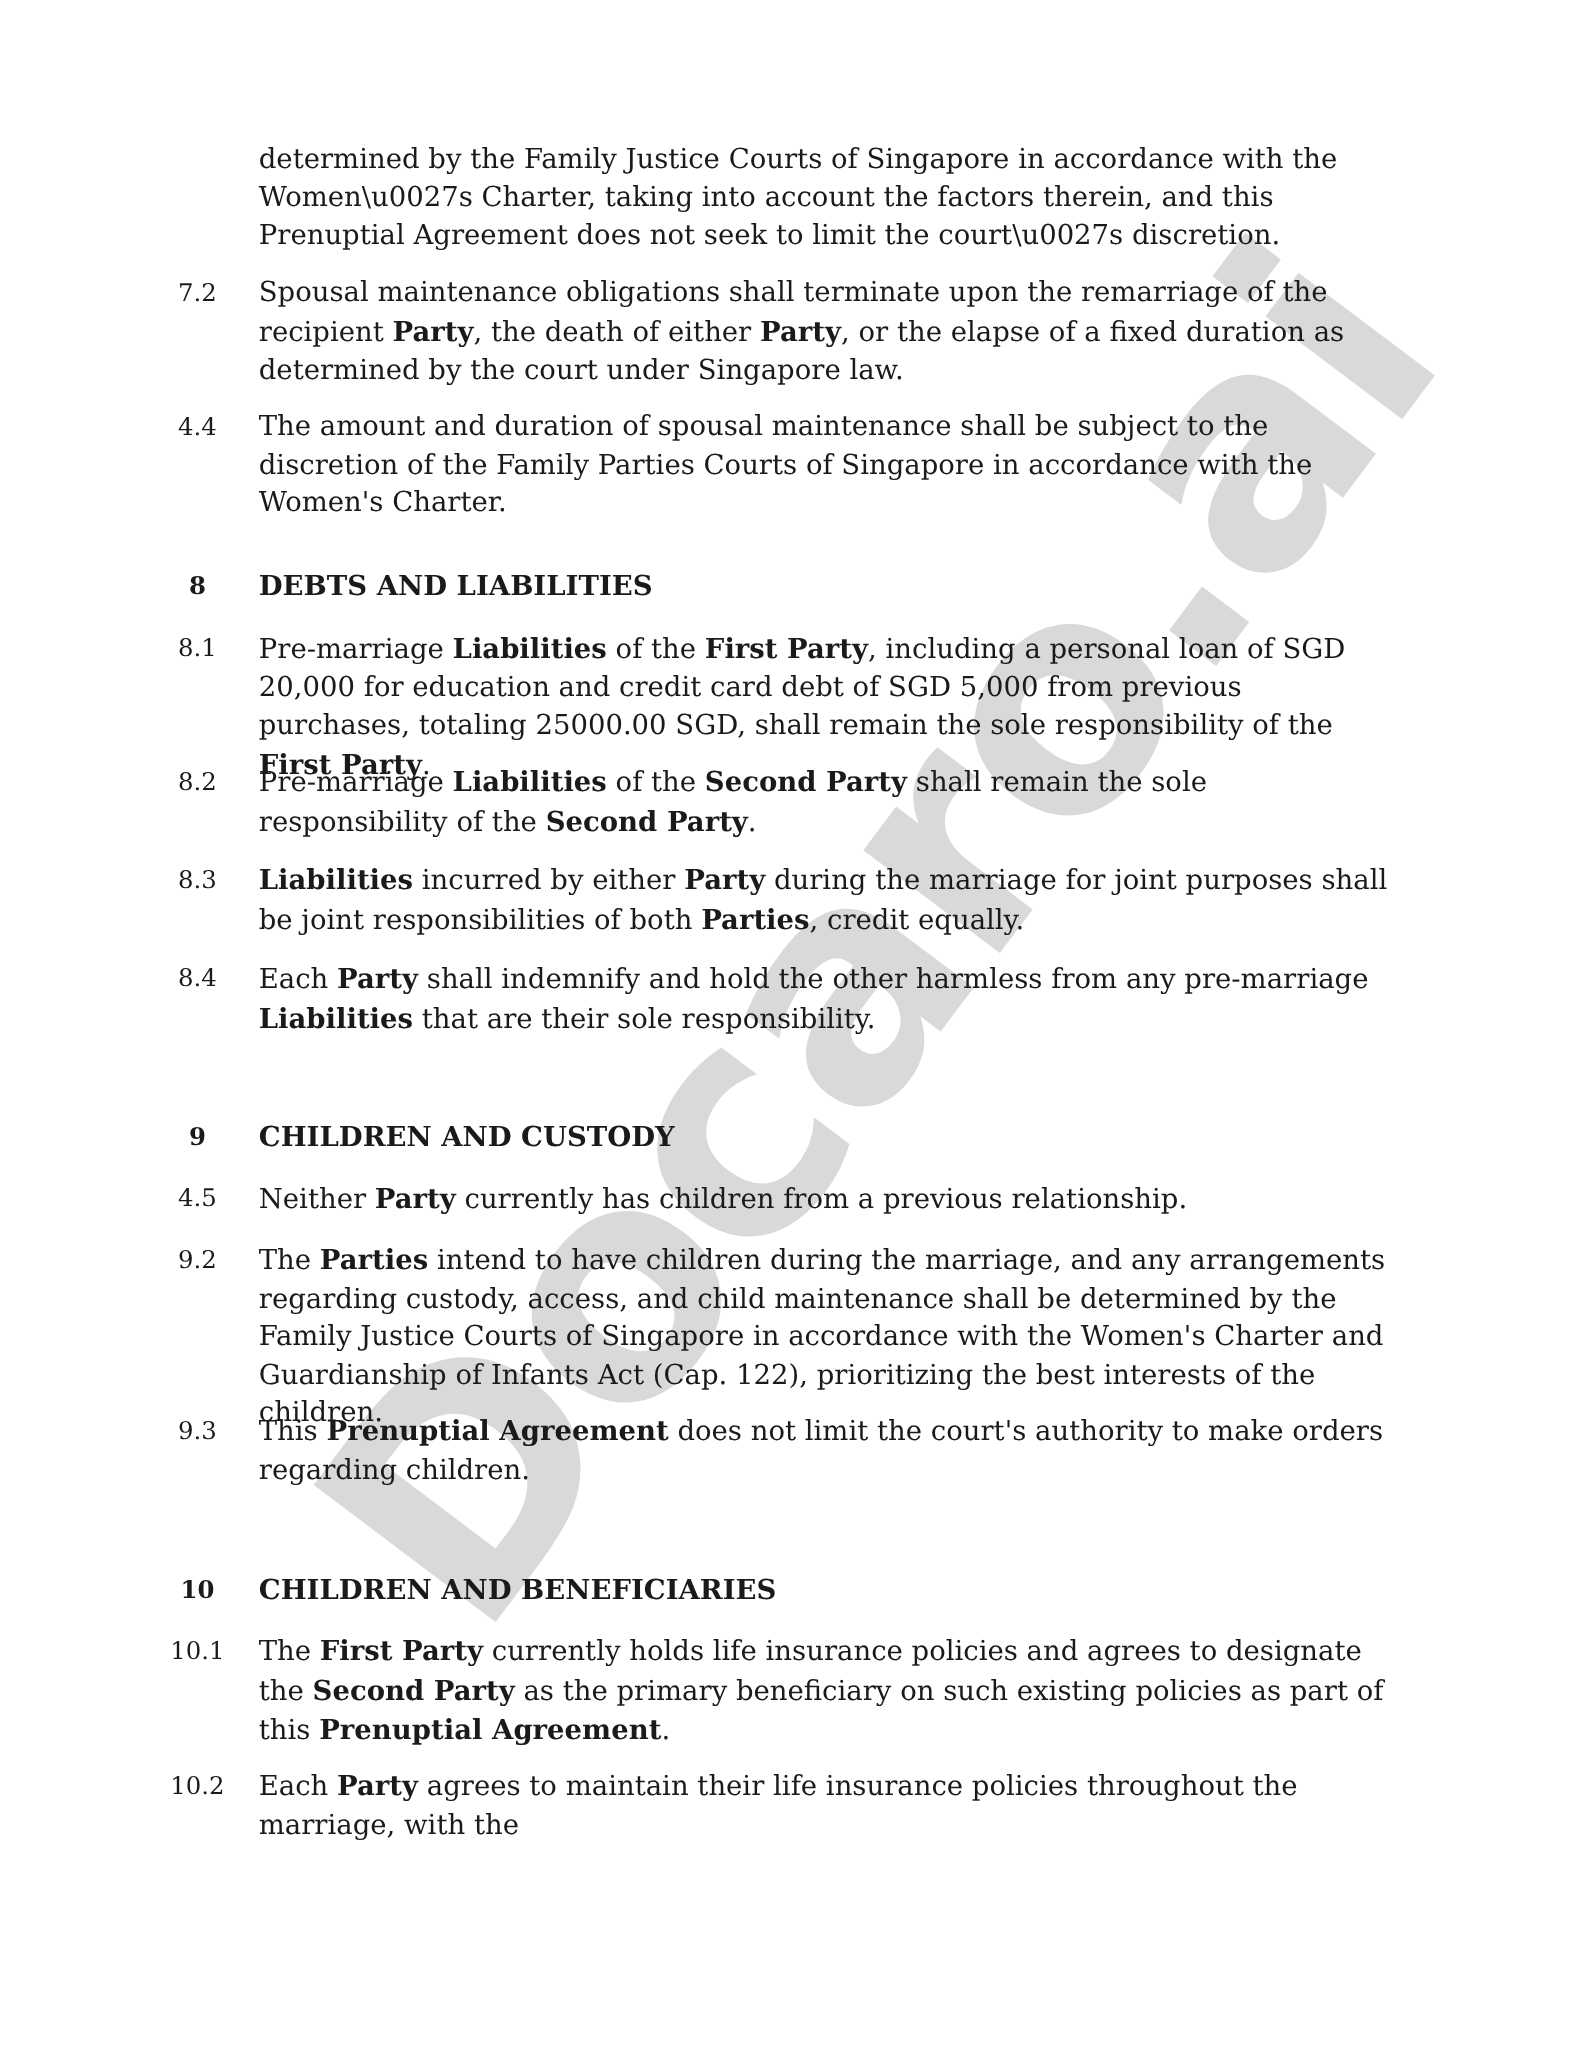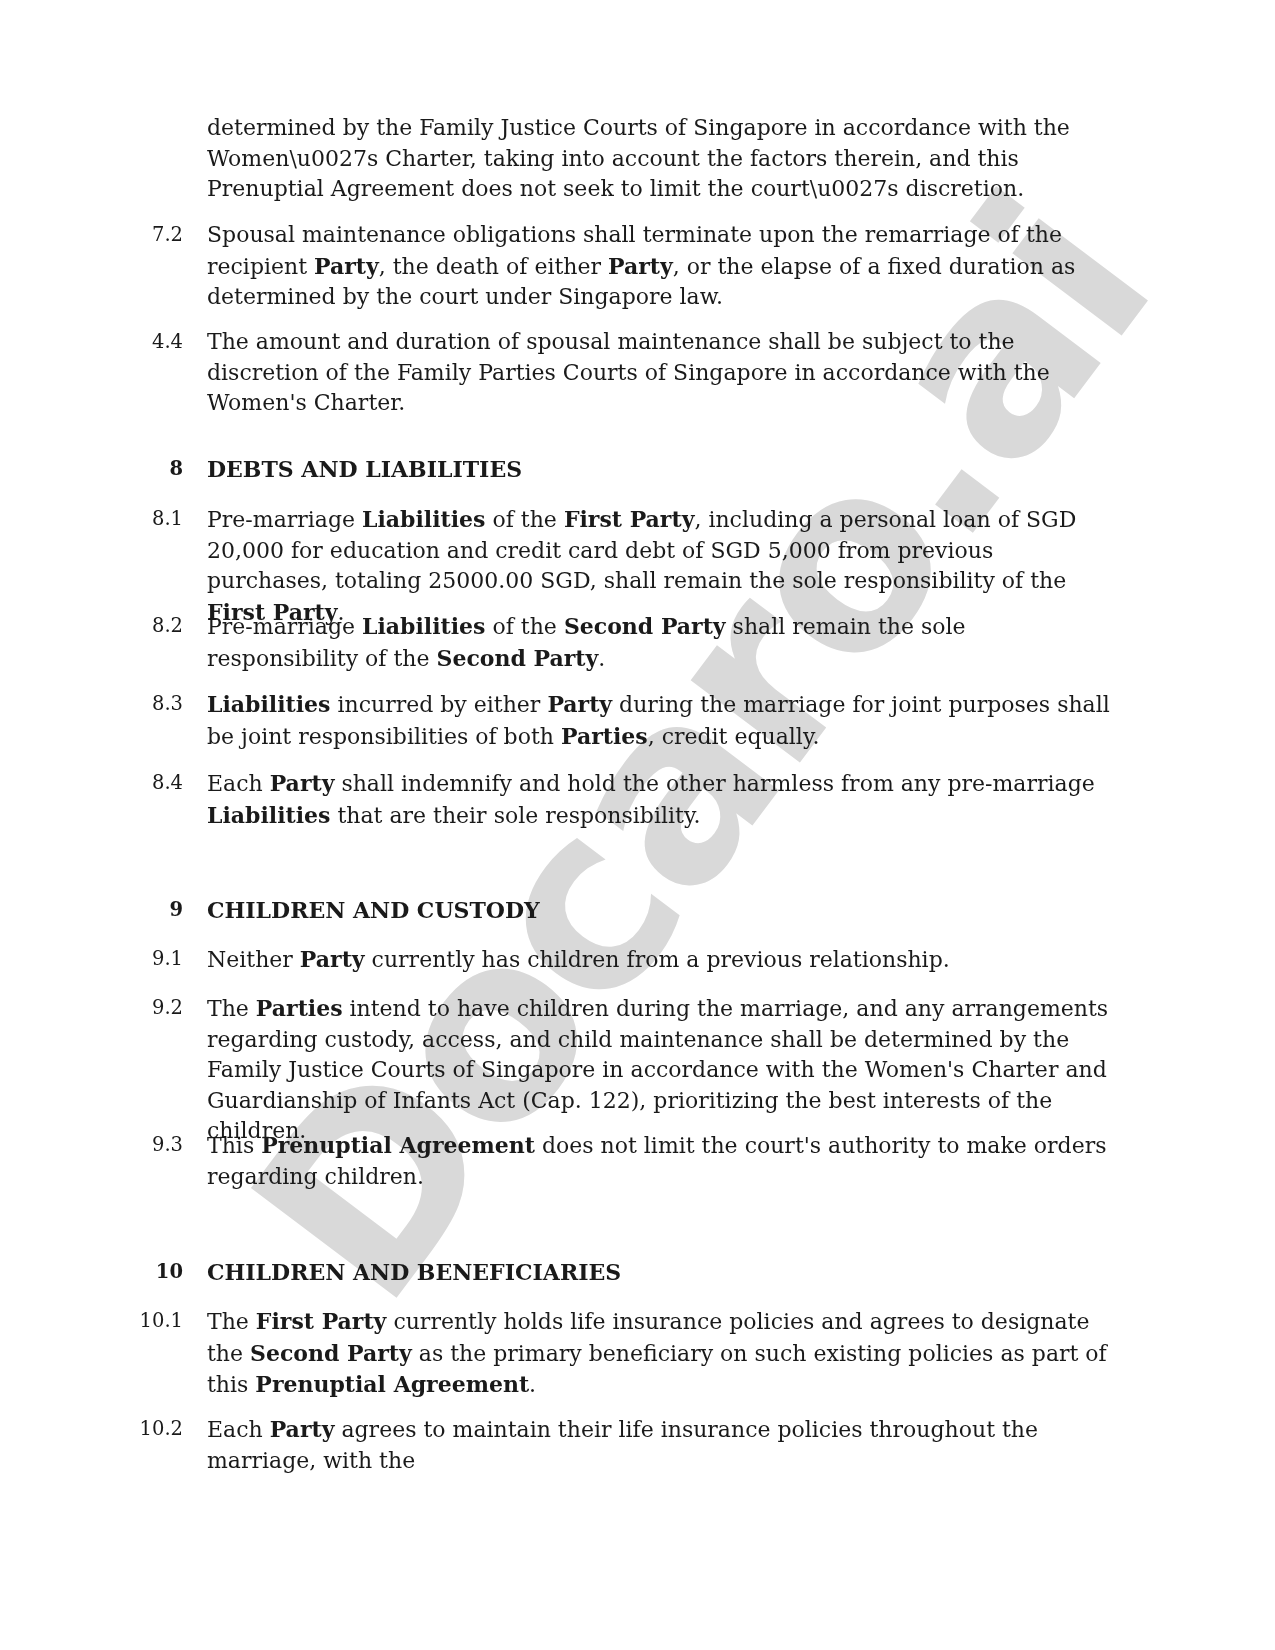--- a/index.html
+++ b/index.html
@@ -6,21 +6,21 @@
   body { width:1275px; height:1650px; position:relative; overflow:hidden; font-family:"DejaVu Serif", serif; color:#1a1a1a; }
   .page { position:absolute; left:0; top:0; width:1275px; height:1650px; }
   .watermark {
     position:absolute; left:95px; top:700px; width:1100px; text-align:center;
     font-family:"DejaVu Sans", sans-serif; font-weight:bold; font-size:250px; line-height:1;
     color:#d9d9d9; transform:rotate(-53deg); transform-origin:50% 50%;
     letter-spacing:-6px; z-index:0; white-space:nowrap; user-select:none;
   }
   .content { position:absolute; left:0; top:0; width:1275px; z-index:1; }
   .row { position:absolute; left:0; width:1275px; }
-  .num { position:absolute; width:50px; text-align:right; left:133px; font-size:19.5px; line-height:30.5px; }
+  .num { position:absolute; width:50px; text-align:center; left:133px; font-size:19.5px; line-height:30.5px; }
   .num.sec { font-weight:bold; }
   .text { position:absolute; left:207px; width:905px; font-size:22px; line-height:30.5px; }
   .heading { font-weight:bold; }
   b { font-weight:bold;margin-top:20px; }
 </style>
 </head>
 <body>
 
 <div class="page">
   <div class="watermark">Docaro.ai</div>
@@ -54,21 +54,21 @@
       </div>
       <div class="row" style="top: 768px;">
         <span class="num">8.4</span>
         <div class="text"><span>Each </span><b>Party</b><span> shall indemnify and hold the other harmless from any pre-marriage </span><b>Liabilities</b><span> that are their sole responsibility.</span></div>
       </div>
       <div class="row" style="top: 895px;">
         <span class="num sec">9</span>
         <div class="text heading"><span>CHILDREN AND CUSTODY</span></div>
       </div>
       <div class="row" style="top: 944px;">
-        <span class="num">9.1</span>
+        <span class="num">4.5</span>
         <div class="text"><span>Neither </span><b>Party</b><span> currently has children from a previous relationship.</span></div>
       </div>
       <div class="row" style="top: 993px;">
         <span class="num">9.2</span>
         <div class="text"><span>The </span><b>Parties</b><span> intend to have children during the marriage, and any arrangements regarding custody, access, and child maintenance shall be determined by the Family Justice Courts of Singapore in accordance with the Women's Charter and Guardianship of Infants Act (Cap. 122), prioritizing the best interests of the children.</span></div>
       </div>
       <div class="row" style="top: 1130px;">
         <span class="num">9.3</span>
         <div class="text"><span>This </span><b>Prenuptial Agreement</b><span> does not limit the court's authority to make orders regarding children.</span></div>
       </div>

